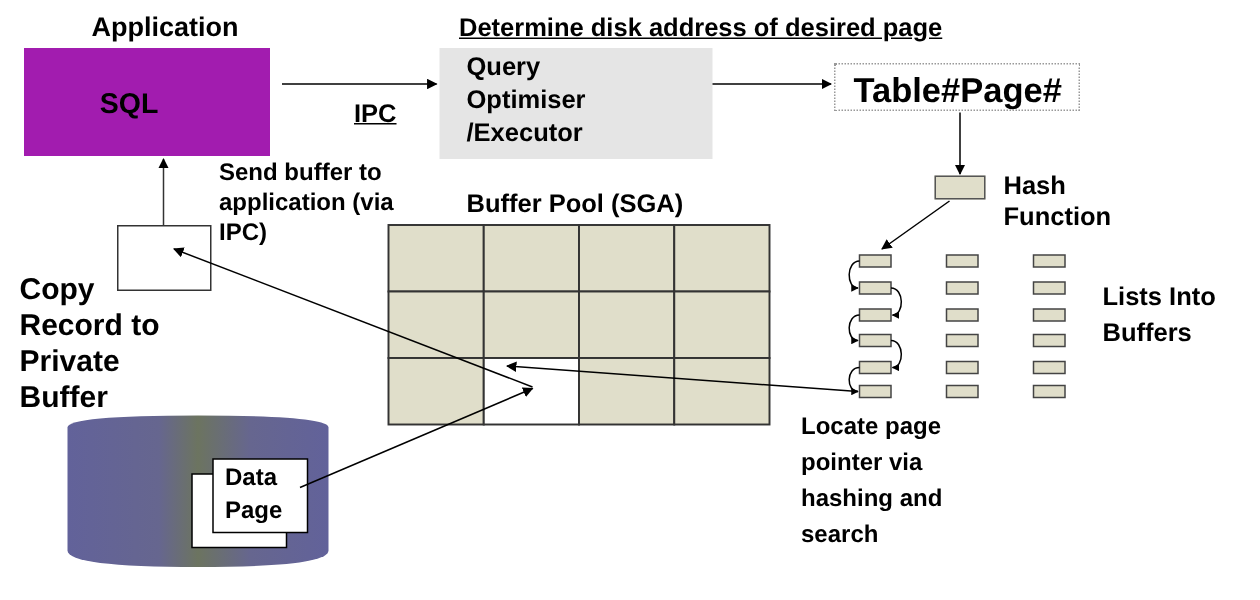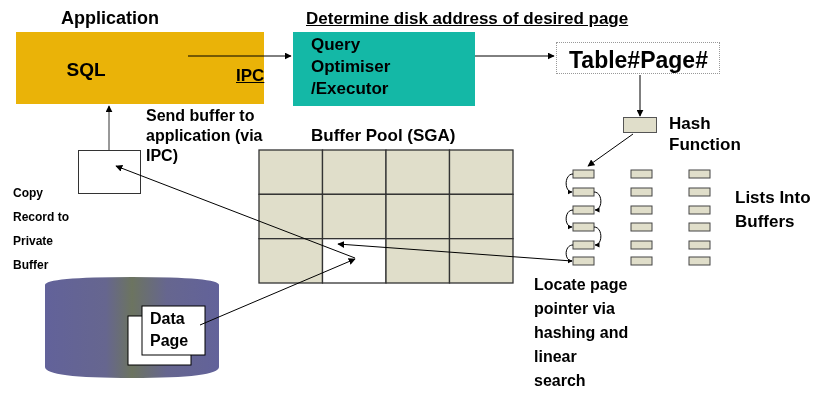--- a/index.html
+++ b/index.html
@@ -1,22 +1,22 @@
 <!DOCTYPE html>
 <html><head>
   <meta charset="utf-8">
   <style>
     html, body { margin: 0; padding: 0; background: #ffffff; }
     body { width: 840px; height: 400px; position: relative; overflow: hidden;
            font-family: "Liberation Sans", sans-serif; font-weight: bold; color: #000; }
     .abs { position: absolute; }
     .lbl { position: absolute; font-weight: bold; line-height: 1.2; white-space: nowrap; }
-    #app-box { left: 16px; top: 32px; width: 248px; height: 72px; background: #eab308; }
+    #app-box { left: 16px; top: 32px; width: 164px; height: 72px; background: #a21caf; }
     #sql-label { left: 0; top: 27px; width: 140px; text-align: center; font-size: 19px; }
-    #query-box { left: 293px; top: 32px; width: 182px; height: 74px; background: #14b8a6; }
+    #query-box { left: 293px; top: 32px; width: 182px; height: 74px; background: #e5e5e5; }
     #query-box .qtext { position: absolute; left: 18px; top: 2px; font-size: 17px; line-height: 22px; }
     #table-page-box { left: 556px; top: 42px; width: 164px; height: 32px; border: 1px dotted #999;
                       box-sizing: border-box; }
     #table-page-box span { position: absolute; left: 12px; top: 4px; font-size: 23px; }
     #private-buffer { left: 78px; top: 150px; width: 63px; height: 44px; border: 1px solid #333; background: #fff; box-sizing: border-box; }
     #hash-box { left: 623px; top: 117px; width: 34px; height: 16px; background: #E0DECA; border: 1px solid #555; box-sizing: border-box; }
     svg#overlay { position: absolute; left: 0; top: 0; }
   </style>
 </head>
 <body>
@@ -51,37 +51,36 @@
 <div class="lbl" style="left:146px; top:106px; font-size:16px; line-height:20px;">
   <div>Send buffer to</div>
   <div>application (via</div>
   <div>IPC)</div>
 </div>
 
 <div class="lbl" style="left:311px; top:126px; font-size:17px;">Buffer Pool (SGA)</div>
 
 <div class="abs" id="private-buffer"></div>
 
-<div class="lbl" style="left:13px; top:181px; font-size:12px; line-height:24px;">
+<div class="lbl" style="left:13px; top:181px; font-size:20px; line-height:24px;">
   <div>Copy</div>
   <div>Record to</div>
   <div>Private</div>
   <div>Buffer</div>
 </div>
 
 <div class="lbl" style="left:735px; top:186px; font-size:17px; line-height:24px;">
   <div>Lists Into</div>
   <div>Buffers</div>
 </div>
 
 <div class="lbl" style="left:534px; top:273px; width:126px; text-align:left; font-size:16px; line-height:24px;">
   <div>Locate page</div>
   <div>pointer via</div>
   <div>hashing and</div>
-  <div>linear</div>
   <div>search</div>
 </div>
 
 <svg id="overlay" width="840" height="400">
   <defs>
     <marker id="arrow" viewBox="0 0 10 10" refX="9" refY="5" markerWidth="7" markerHeight="7" orient="auto-start-reverse">
       <path d="M0,0 L10,5 L0,10 z" fill="#000"></path>
     </marker>
     <marker id="arrow-sm" viewBox="0 0 10 10" refX="9" refY="5" markerWidth="5" markerHeight="5" orient="auto">
       <path d="M0,0 L10,5 L0,10 z" fill="#000"></path>

